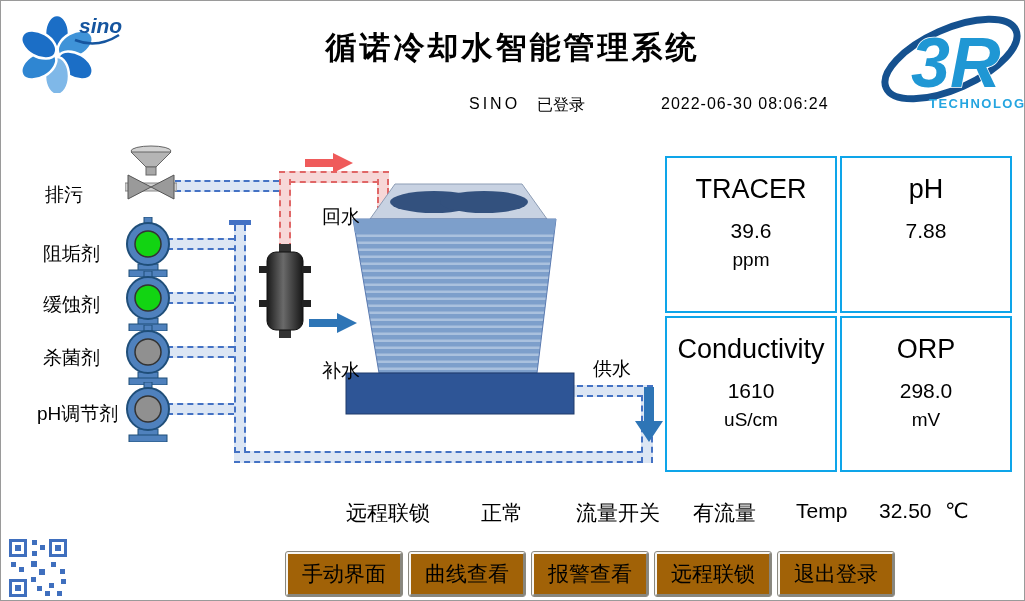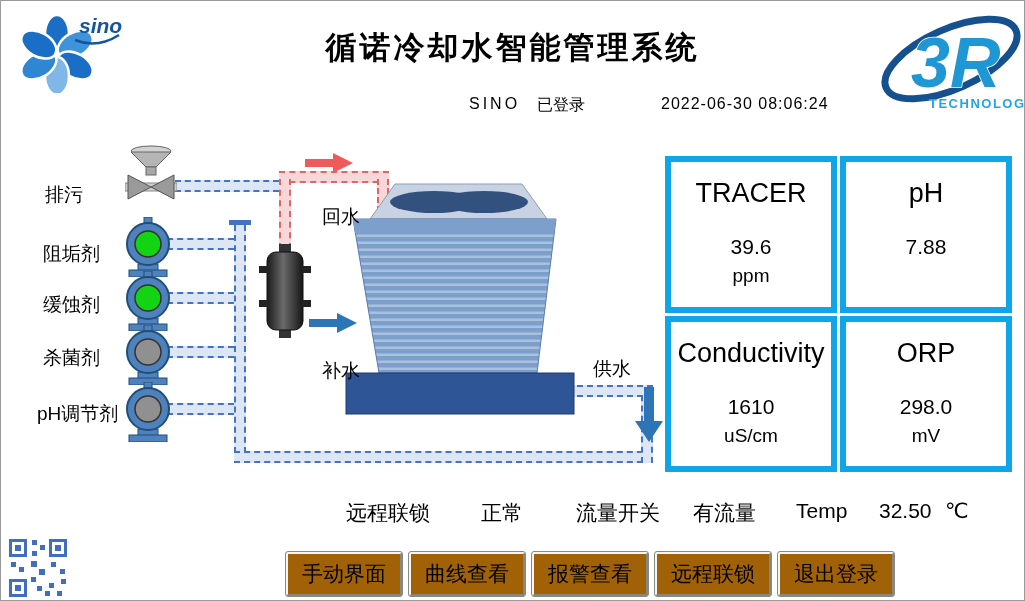--- a/index.html
+++ b/index.html
@@ -10,23 +10,23 @@
 .login-item{position:absolute;top:94px;font-size:16px;color:#000;z-index:4;white-space:nowrap;}
 .diag-label{position:absolute;font-size:19px;color:#000;z-index:3;white-space:nowrap;margin-left:14px;}
 .pipe{position:absolute;background:#dce6f4;z-index:1;}
 .pipe.h{height:12px;border-top:2px dashed #4472c4;border-bottom:2px dashed #4472c4;}
 .pipe.v{width:12px;border-left:2px dashed #4472c4;border-right:2px dashed #4472c4;}
 .pipe.red{background:#f7d7d7;}
 .pipe.h.red{border-top-color:#e06666;border-bottom-color:#e06666;}
 .pipe.v.red{border-left-color:#e06666;border-right-color:#e06666;}
 .pipe-cap{position:absolute;width:22px;height:5px;background:#4472c4;z-index:1;}
 #readings{position:absolute;left:664px;top:155px;width:347px;height:316px;display:grid;grid-template-columns:1fr 1fr;grid-template-rows:1fr 1fr;gap:3px;z-index:3;}
-.reading-cell{background:#fff;border:6px solid #0ea5e9;display:flex;flex-direction:column;align-items:center;}
+.reading-cell{background:#fff;border:2px solid #0ea5e9;display:flex;flex-direction:column;align-items:center;}
 .reading-label{font-size:27px;margin-top:16px;color:#000;}
-.reading-value{font-size:21px;margin-top:26px;color:#000;}
+.reading-value{font-size:21px;margin-top:14px;color:#000;}
 .reading-unit{font-size:19px;margin-top:6px;color:#000;text-align:center;}
 .status-item{position:absolute;top:498px;font-size:21px;color:#000;z-index:3;white-space:nowrap;}
 #button-row{position:absolute;left:285px;top:551px;display:flex;gap:7px;z-index:4;}
 .hmi-btn{width:116px;height:44px;font-size:21px;font-family:Liberation Sans, sans-serif;color:#000;background:#a16207;border:2px solid;border-color:#f7f6f3 #88867d #88867d #f7f6f3;outline:1px solid #8a887f;cursor:pointer;border-radius:2px;white-space:nowrap;}
 svg text{font-family:"Liberation Sans","DejaVu Sans",sans-serif;}
 </style>
 </head>
 <body>
 
 <div id="screen">

